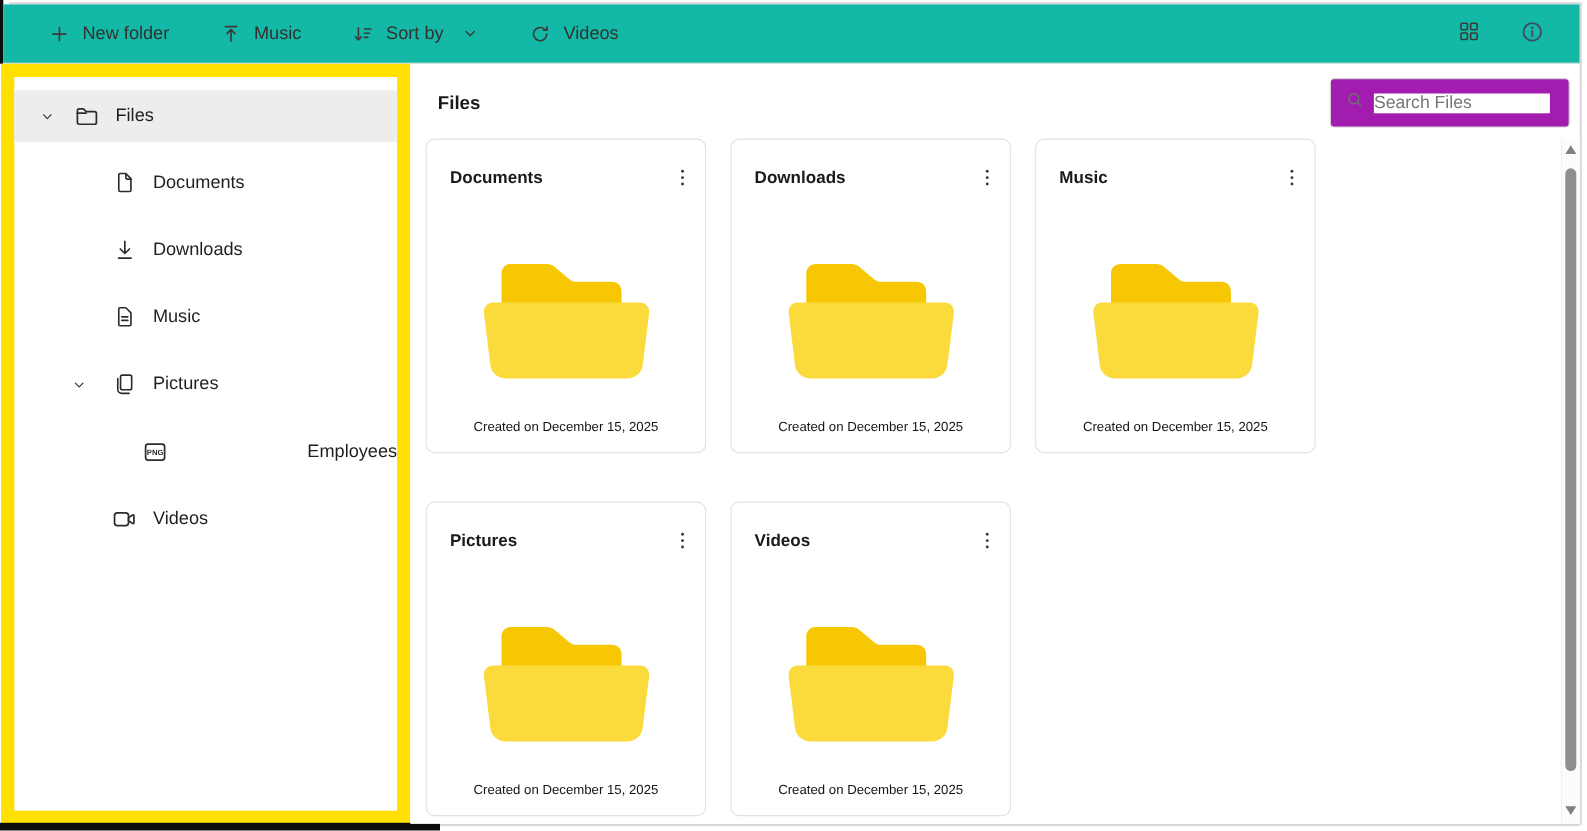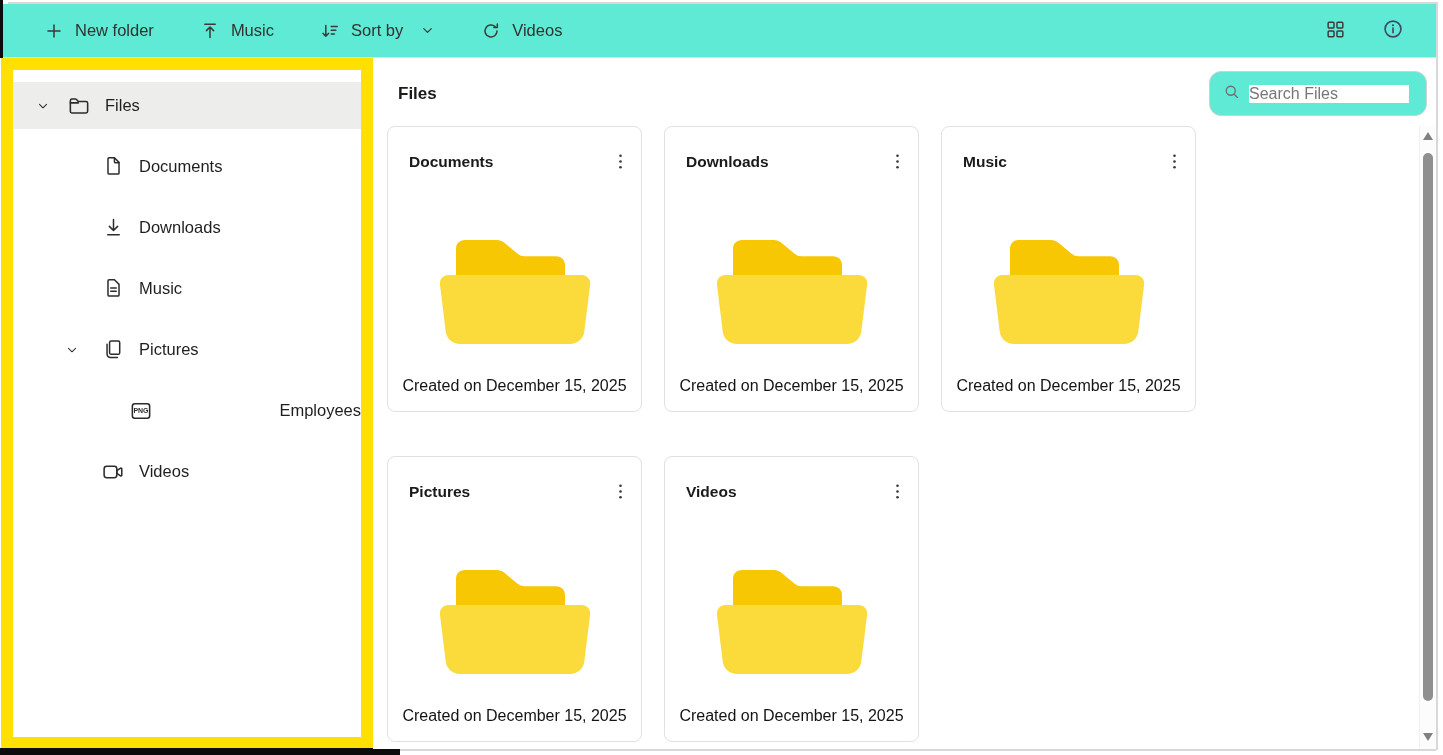--- a/index.html
+++ b/index.html
@@ -6,21 +6,21 @@
   html,body { width:1443px; height:755px; background:#fff; overflow:hidden;
               font-family:"Liberation Sans", sans-serif; color:#2d2c2b; }
   .frame-top    { position:absolute; left:8px;    top:2px;   width:1428px; height:2px; background:#d8d8d8; }
   .frame-right  { position:absolute; left:1436px; top:2px;   width:2px;    height:748px; background:#d8d8d8; }
   .frame-bottom { position:absolute; left:373px;  top:749px; width:1063px; height:2px; background:#d8d8d8; }
   .edge-left-black   { position:absolute; left:0; top:0;     width:3px;   height:58px; background:#0c0c0c; }
   .edge-bottom-black { position:absolute; left:0; top:748px; width:400px; height:7px;  background:#0c0c0c; }
 
   
   .toolbar { position:absolute; left:3px; top:4px; width:1433px; height:54px;
-             background:#5eead4; border-bottom:1px solid #e3e1df;
+             background:#14b8a6; border-bottom:1px solid #e3e1df;
              display:flex; align-items:center; padding-left:41px; }
   .tb-btn { display:flex; align-items:center; gap:11px; font-size:16.5px; color:#323130;
             margin-right:46px; cursor:pointer; white-space:nowrap; }
   .tb-btn svg { display:block; }
   .tb-chevron { margin-left:6px; }
   .toolbar-right { position:absolute; right:32px; top:0; height:54px;
                    display:flex; align-items:center; gap:36px; }
   .icon-stroke { stroke:#3b3a39; stroke-width:1.5; fill:none; stroke-linecap:round; stroke-linejoin:round; }
   .icon-stroke-thin { stroke:#3b3a39; stroke-width:1.4; fill:none; stroke-linecap:round; stroke-linejoin:round; }
   .info-stroke { stroke:#3f4a63; stroke-width:1.5; fill:none; stroke-linecap:round; }
@@ -38,35 +38,35 @@
   .d0 { padding-left:22px; } .d0 .tree-chev { margin-right:15px; } .d0 .tree-icon { margin-right:13px; }
   .d1 { padding-left:87px; } .d1 .tree-icon { margin-right:13px; }
   .d1c { padding-left:51px; } .d1c .tree-chev { margin-right:20px; } .d1c .tree-icon { margin-right:13px; }
   .d2 { padding-left:115px;justify-content:space-between; } .d2 .tree-icon { margin-right:13px; }
   .png-text { font-size:5.8px; font-weight:bold; fill:#2d2c2b; font-family:"Liberation Sans",sans-serif; }
 
   
   .main { position:absolute; left:373px; top:58px; width:1063px; height:691px; background:#fff; }
   .main-title { position:absolute; left:25px; top:26px; font-size:17px; font-weight:700; color:#1b1a19; }
   .searchbox { position:absolute; right:9px; top:13px; width:218px; height:45px;
-               border:1px solid #d1d1d1; border-radius:12px; background:#5eead4;
+               border:1px solid #d1d1d1; border-radius:4px; background:#a21caf;
                display:flex; align-items:center; padding-left:13px; gap:8px; }
   .searchbox input { border:none; outline:none; font-size:16px; width:160px;
                      font-family:"Liberation Sans",sans-serif; color:#333; }
   .searchbox input::placeholder { color:#777; }
 
   .cards { position:absolute; left:14px; top:68px; width:812px;
            display:flex; flex-wrap:wrap; gap:44px 22px; }
   .card { width:255px; height:286px; background:#fff; border:1px solid #e1e1e1;
           border-radius:8px; position:relative; }
   .card-title { position:absolute; left:21px; top:26px; font-size:15.5px; font-weight:700; color:#1b1a19; }
   .card-kebab { position:absolute; right:17px; top:24px; cursor:pointer; }
   .card-folder { position:absolute; left:50%; transform:translateX(-50%); top:92px; }
   .card-created { position:absolute; bottom:16px; width:100%; text-align:center;
-                  font-size:16px; color:#141414; font-weight:500; }
+                  font-size:12px; color:#141414; font-weight:500; }
 
   
   .scrollbar { position:absolute; left:1046px; top:68px; width:17px; height:623px;
                background:#fcfcfc; border-left:1px solid #f1f1f1; }
   .sb-up   { position:absolute; top:6px;  left:3px; width:0; height:0;
              border-left:5.5px solid transparent; border-right:5.5px solid transparent;
              border-bottom:8px solid #808080; }
   .sb-down { position:absolute; bottom:8px; left:3px; width:0; height:0;
              border-left:5.5px solid transparent; border-right:5.5px solid transparent;
              border-top:8px solid #808080; }

